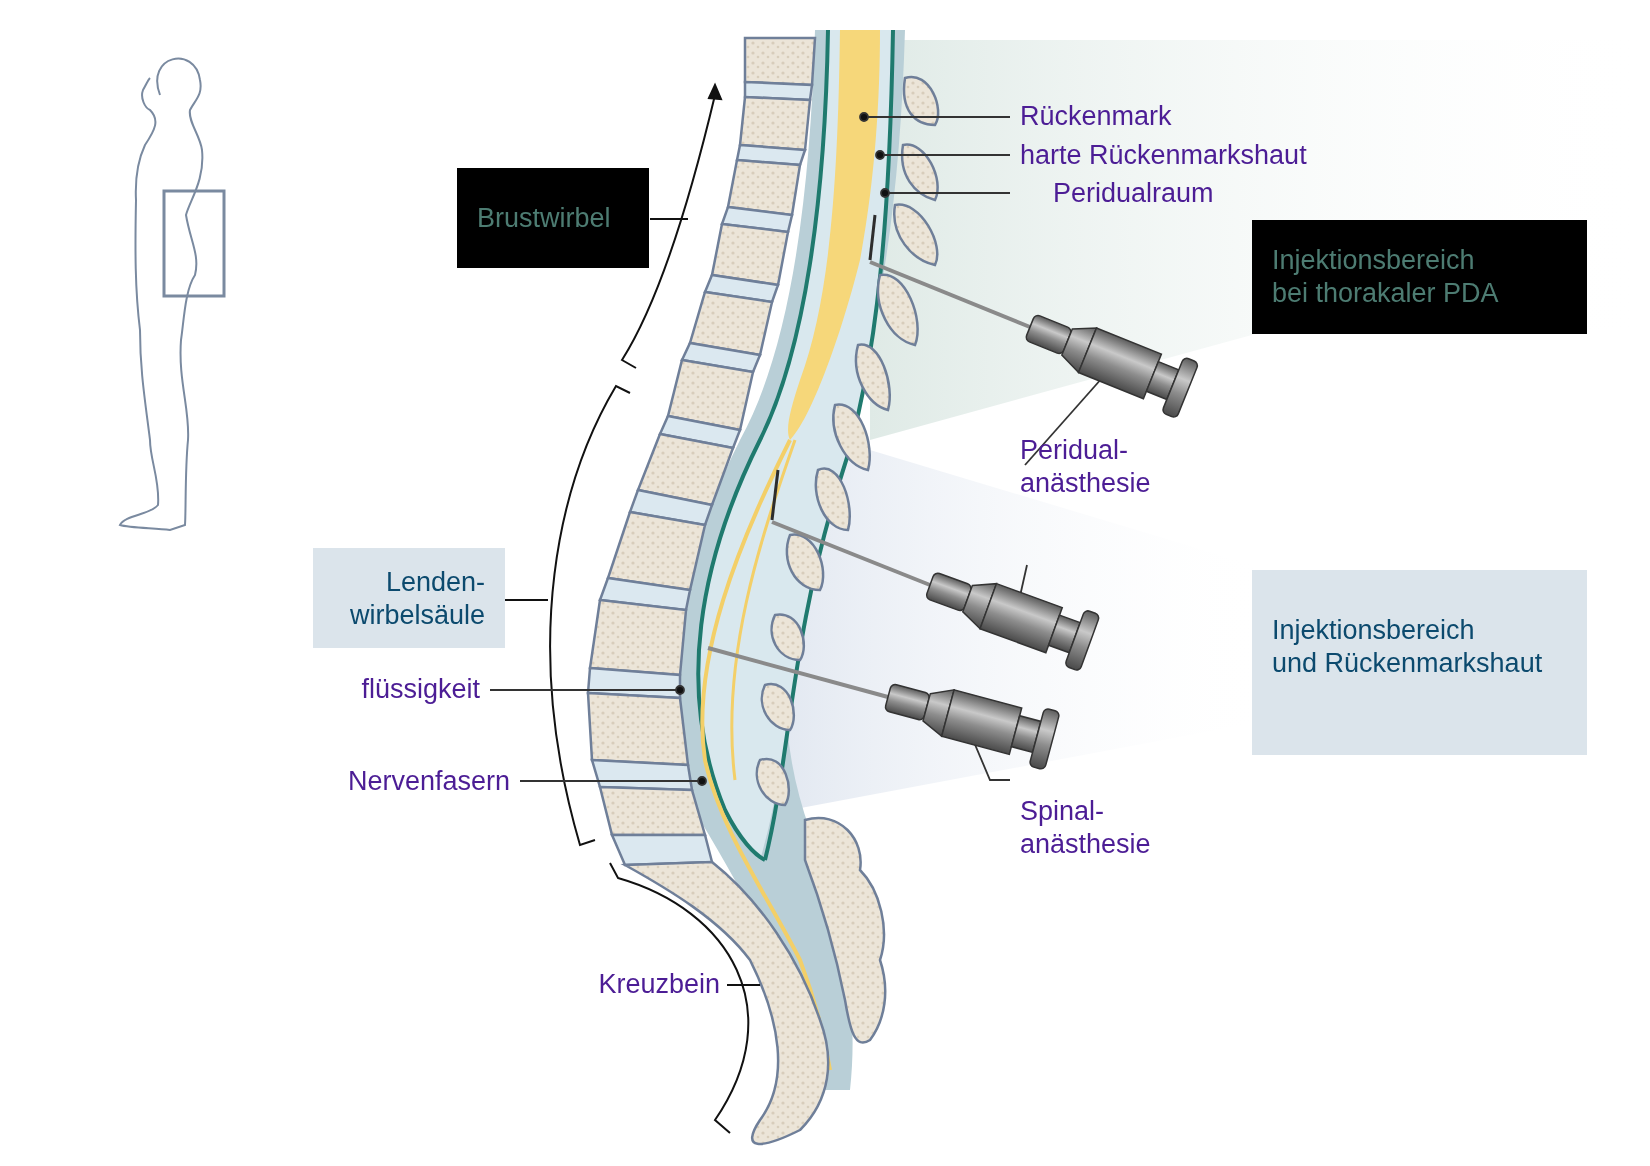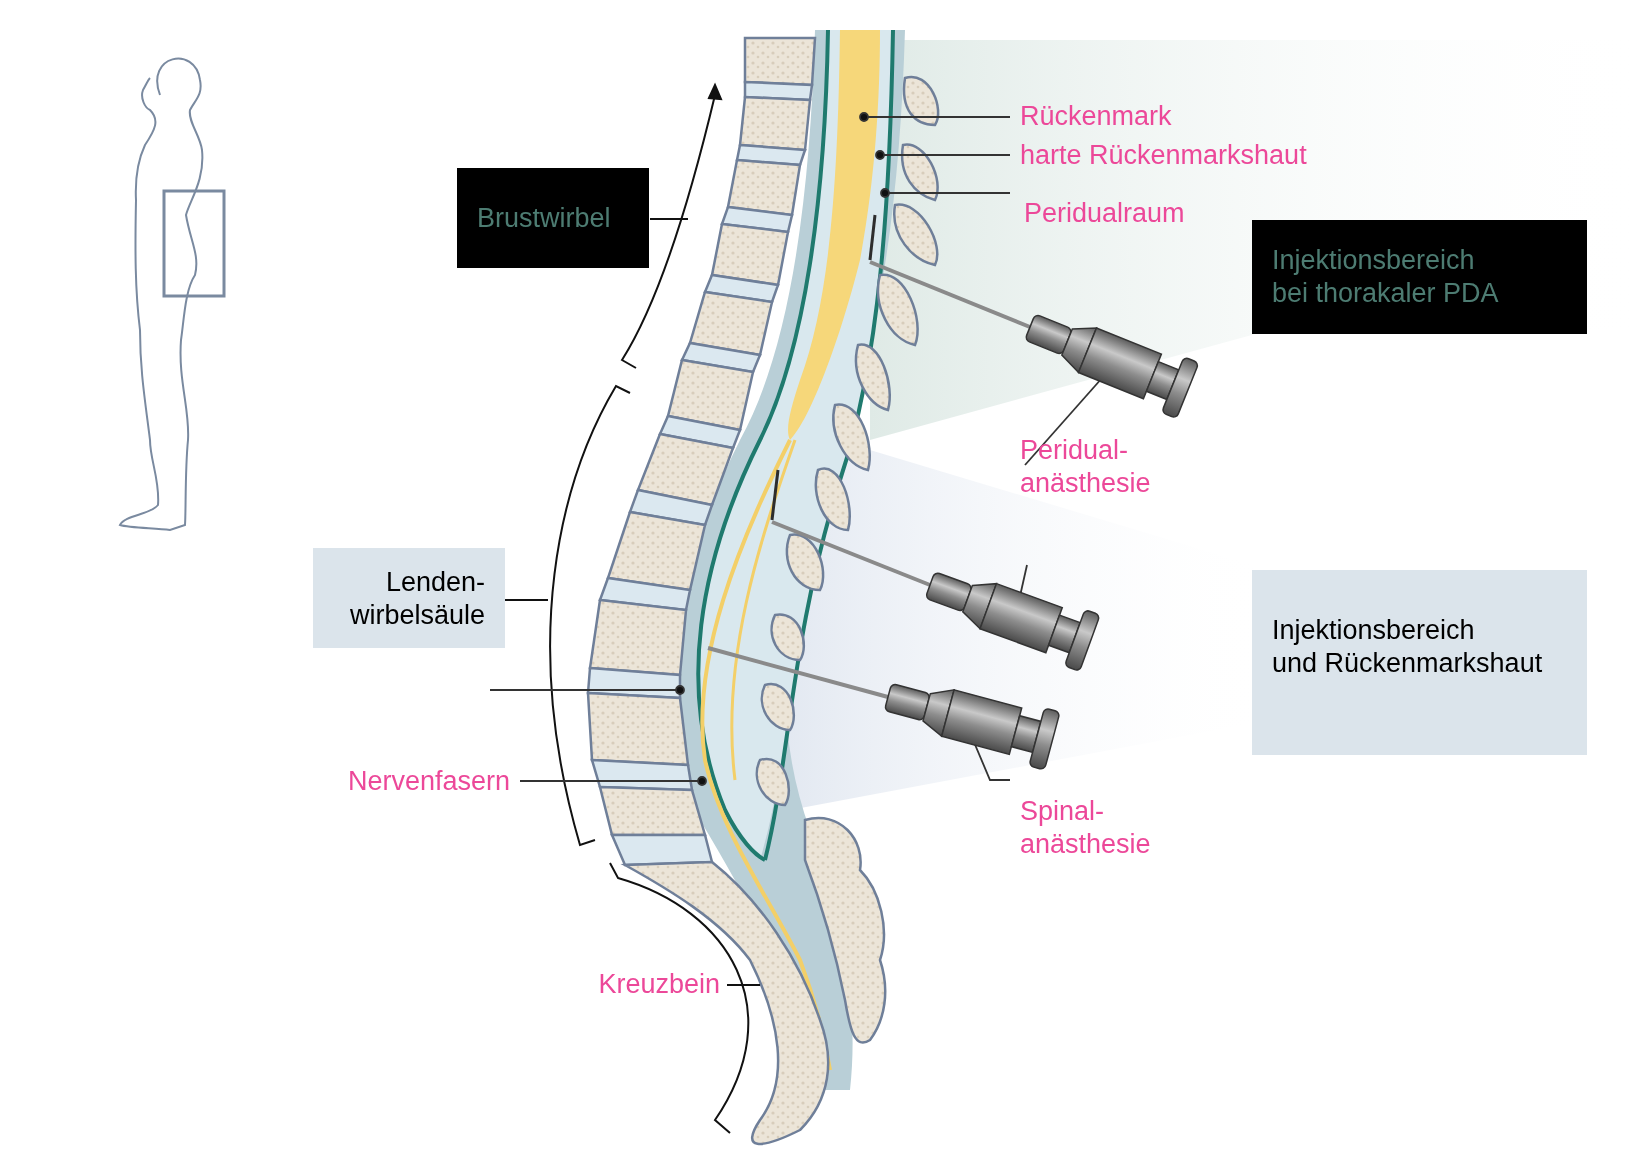--- a/index.html
+++ b/index.html
@@ -1,25 +1,25 @@
 <!DOCTYPE html>
 <html><head>
 <meta charset="utf-8">
 <style>
   html, body { margin: 0; padding: 0; background: #ffffff; }
   body { width: 1650px; height: 1166px; position: relative; overflow: hidden;
          font-family: "Liberation Sans", sans-serif; }
   #stage { position: absolute; left: 0; top: 0; width: 1650px; height: 1166px; }
   .lbl { position: absolute; font-family: "Liberation Sans", sans-serif; font-size: 27px;
-         color: #ec4899; line-height: 33px; white-space: nowrap; font-weight: 300; }
+         color: #4c1d95; line-height: 33px; white-space: nowrap; font-weight: 300; }
   .lbl.right { text-align: right; }
   .box { position: absolute; font-family: "Liberation Sans", sans-serif; font-size: 27px;
          line-height: 33px; box-sizing: border-box; }
   .box.green { background: #000000; color: #4d7c72; }
-  .box.blue { background: #dbe4eb; color: #000000; }
+  .box.blue { background: #dbe4eb; color: #0c4a6e; }
   .box span { display: block; white-space: nowrap; }
 </style>
 </head>
 <body>
 
 <svg id="stage" viewBox="0 0 1650 1166" xmlns="http://www.w3.org/2000/svg">
   <defs>
     <linearGradient id="bgGreen" x1="0" y1="0" x2="1" y2="0">
       <stop offset="0" stop-color="#dfeae6" stop-opacity="1"></stop>
       <stop offset="1" stop-color="#ffffff" stop-opacity="0"></stop>
@@ -175,27 +175,28 @@
   <span>Injektionsbereich</span>
   <span>bei thorakaler PDA</span>
 </div>
 <div class="box blue" style="left:1252px; top:570px; width:335px; height:185px; padding:44px 0 0 20px;">
   <span>Injektionsbereich</span>
   <span>und Rückenmarkshaut</span>
 </div>
 
 <div class="lbl" style="left:1020px; top:100px;">Rückenmark</div>
 <div class="lbl" style="left:1020px; top:139px;">harte Rückenmarkshaut</div>
-<div class="lbl" style="left:1024px; top:177px;margin-top:20px;">Peridualraum</div>
+<div class="lbl" style="left:1053px; top:177px;">Peridualraum</div>
 
 <div class="lbl" style="left:1020px; top:434px;">
   <div>Peridual-</div>
   <div>anästhesie</div>
 </div>
 <div class="lbl" style="left:1020px; top:763px;margin-top:32px;">
   <div>Spinal-</div>
   <div>anästhesie</div>
 </div>
 
 <div class="lbl right" style="left:180px; top:673px; width:300px;">
+  <div>flüssigkeit</div>
 </div>
 <div class="lbl right" style="left:220px; top:765px; width:290px;">Nervenfasern</div>
 <div class="lbl right" style="left:520px; top:968px; width:200px;">Kreuzbein</div>
 
 </body></html>

